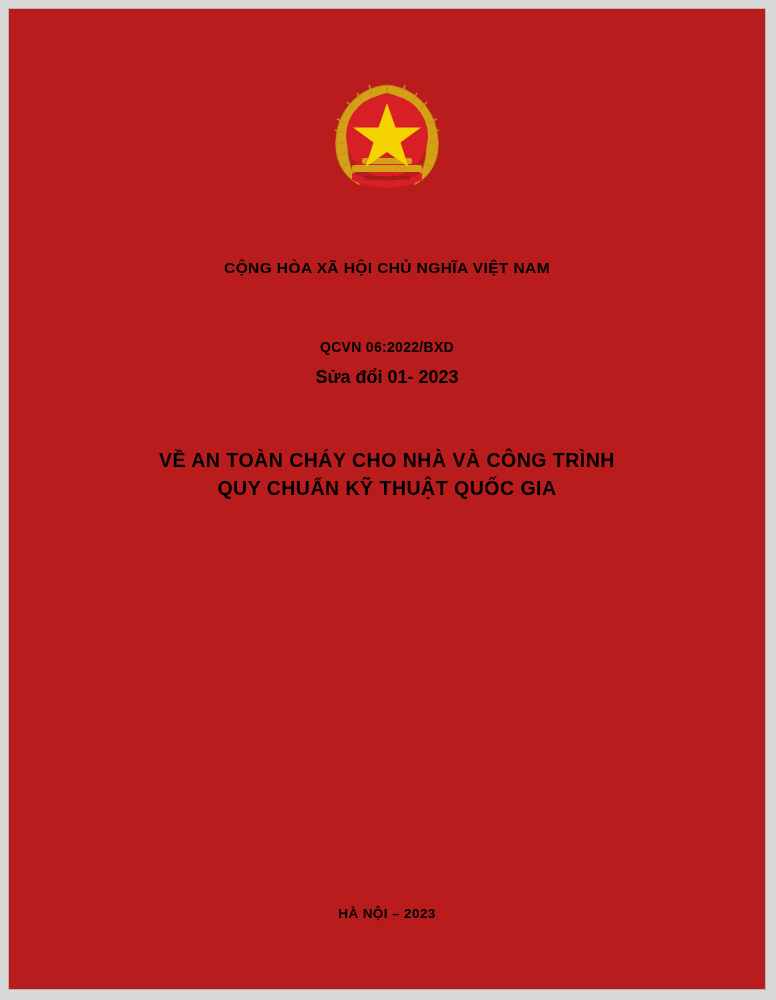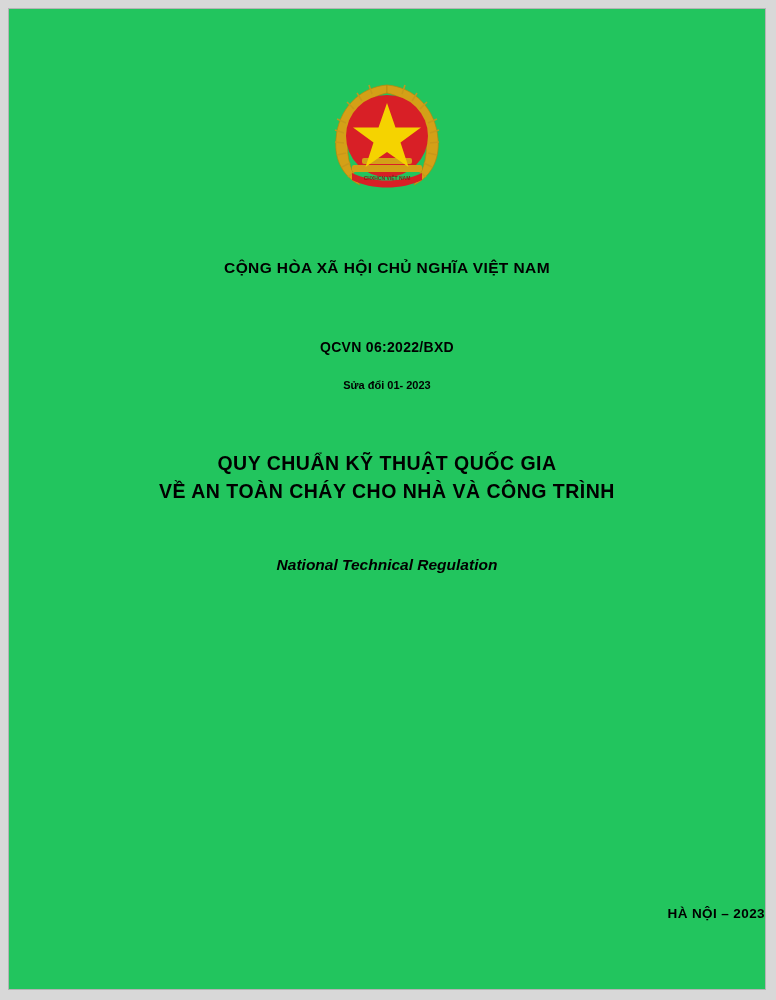--- a/index.html
+++ b/index.html
@@ -12,21 +12,21 @@
     height: 1000px;
     font-family: "Liberation Sans", sans-serif;
     overflow: hidden;
   }
   .page {
     position: absolute;
     left: 8px;
     top: 8px;
     width: 758px;
     height: 982px;
-    background: #22c55e;
+    background: #b91c1c;
     border: 1px solid #b4b4b4;
     box-sizing: border-box;
     display: flex;
     flex-direction: column;
     align-items: center;
   }
 
   
   .emblem-wrap {
     margin-top: 70px;
@@ -49,22 +49,22 @@
     margin-top: 62px;
     text-align: center;
   }
   .code-line1 {
     font-size: 14px;
     font-weight: bold;
     letter-spacing: 0.3px;
     color: #000;
   }
   .code-line2 {
-    margin-top: 24px;
-    font-size: 11px;
+    margin-top: 12px;
+    font-size: 18px;
     font-weight: bold;
     color: #000;
   }
   .title-block {
     margin-top: 58px;
     text-align: center;
   }
   .title-line {
     font-size: 19.5px;
     font-weight: bold;
@@ -81,21 +81,21 @@
     font-weight: bold;
     font-style: italic;
     color: #000;
     line-height: 1.9;
   }
   .footer {
     position: absolute;
     bottom: 68px;
     left: 0;
     right: 0;
-    text-align: right;
+    text-align: center;
     font-size: 13.5px;
     font-weight: bold;
     letter-spacing: 0.4px;
     color: #000;
   }
 </style>
 </head>
 <body>
 
 <div class="page">
@@ -129,22 +129,21 @@
   </div>
 
   <div class="country">CỘNG HÒA XÃ HỘI CHỦ NGHĨA VIỆT NAM</div>
 
   <div class="code-block">
     <div class="code-line1">QCVN 06:2022/BXD</div>
     <div class="code-line2">Sửa đổi 01- 2023</div>
   </div>
 
   <div class="title-block">
+    <div class="title-line">VỀ AN TOÀN CHÁY CHO NHÀ VÀ CÔNG TRÌNH</div>
     <div class="title-line">QUY CHUẨN KỸ THUẬT QUỐC GIA</div>
-    <div class="title-line">VỀ AN TOÀN CHÁY CHO NHÀ VÀ CÔNG TRÌNH</div>
   </div>
 
   <div class="subtitle-block">
-    <div class="subtitle-line">National Technical Regulation</div>
   </div>
 
   <div class="footer">HÀ NỘI – 2023</div>
 </div>
 
 </body></html>

